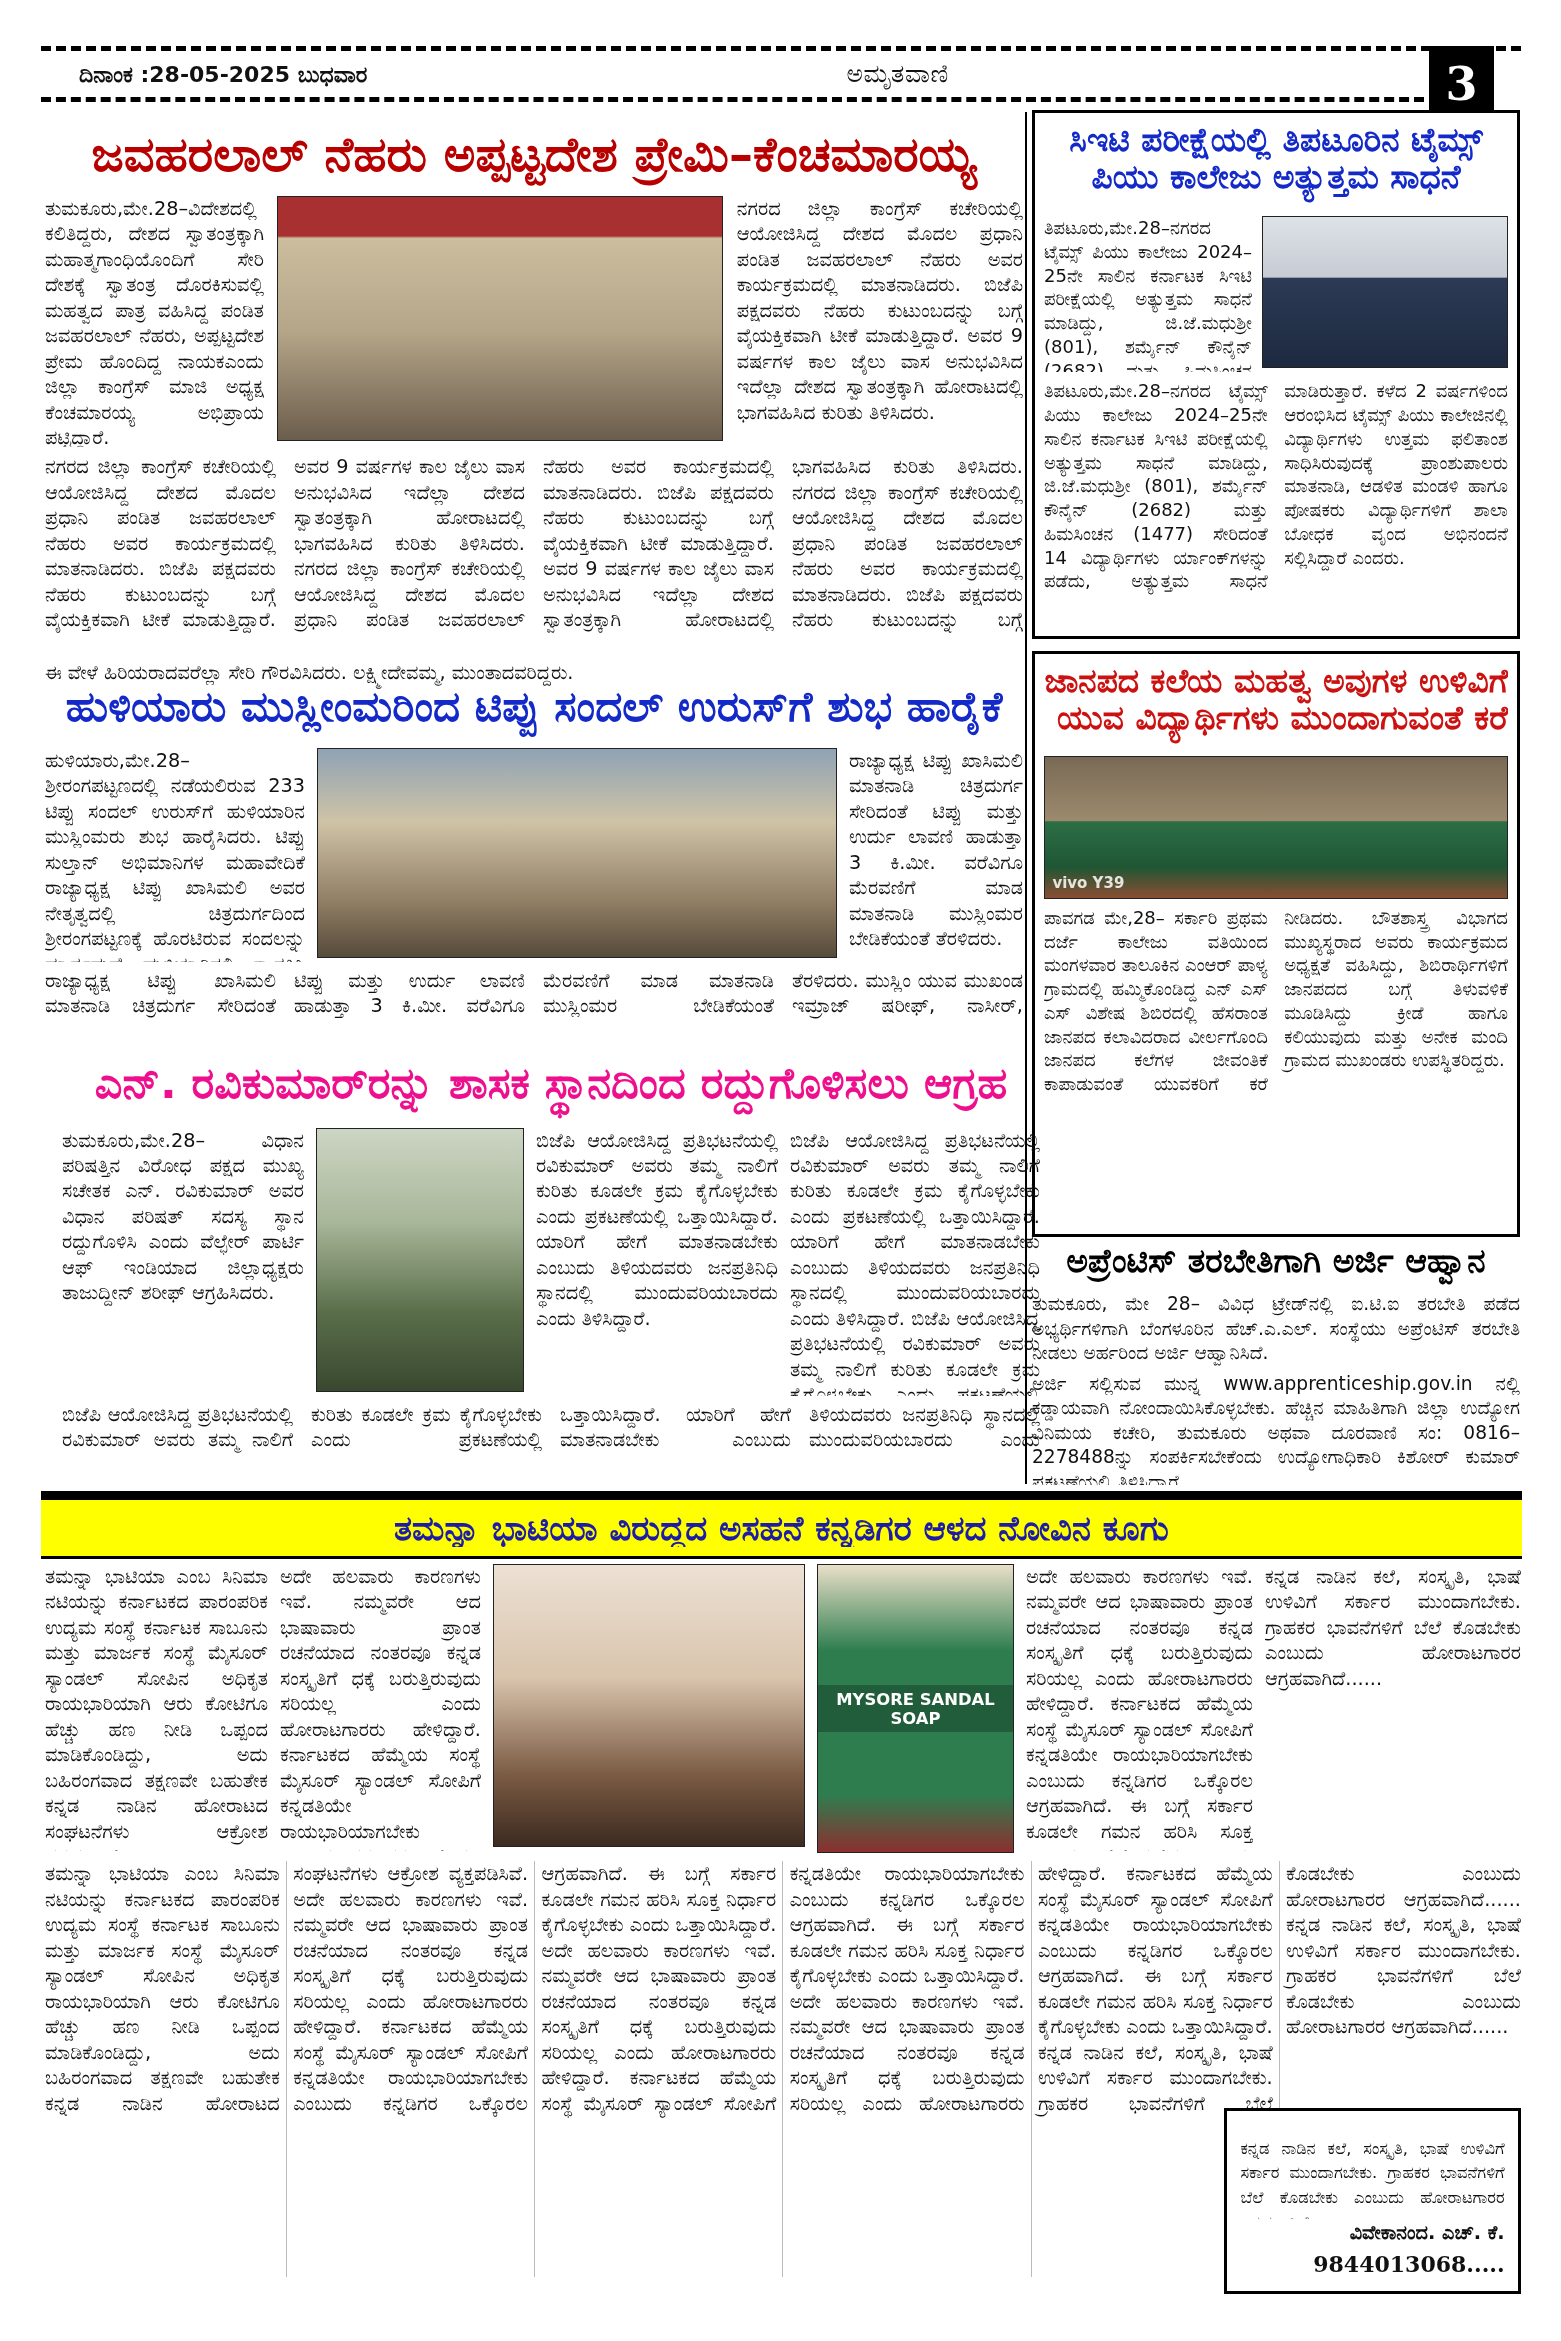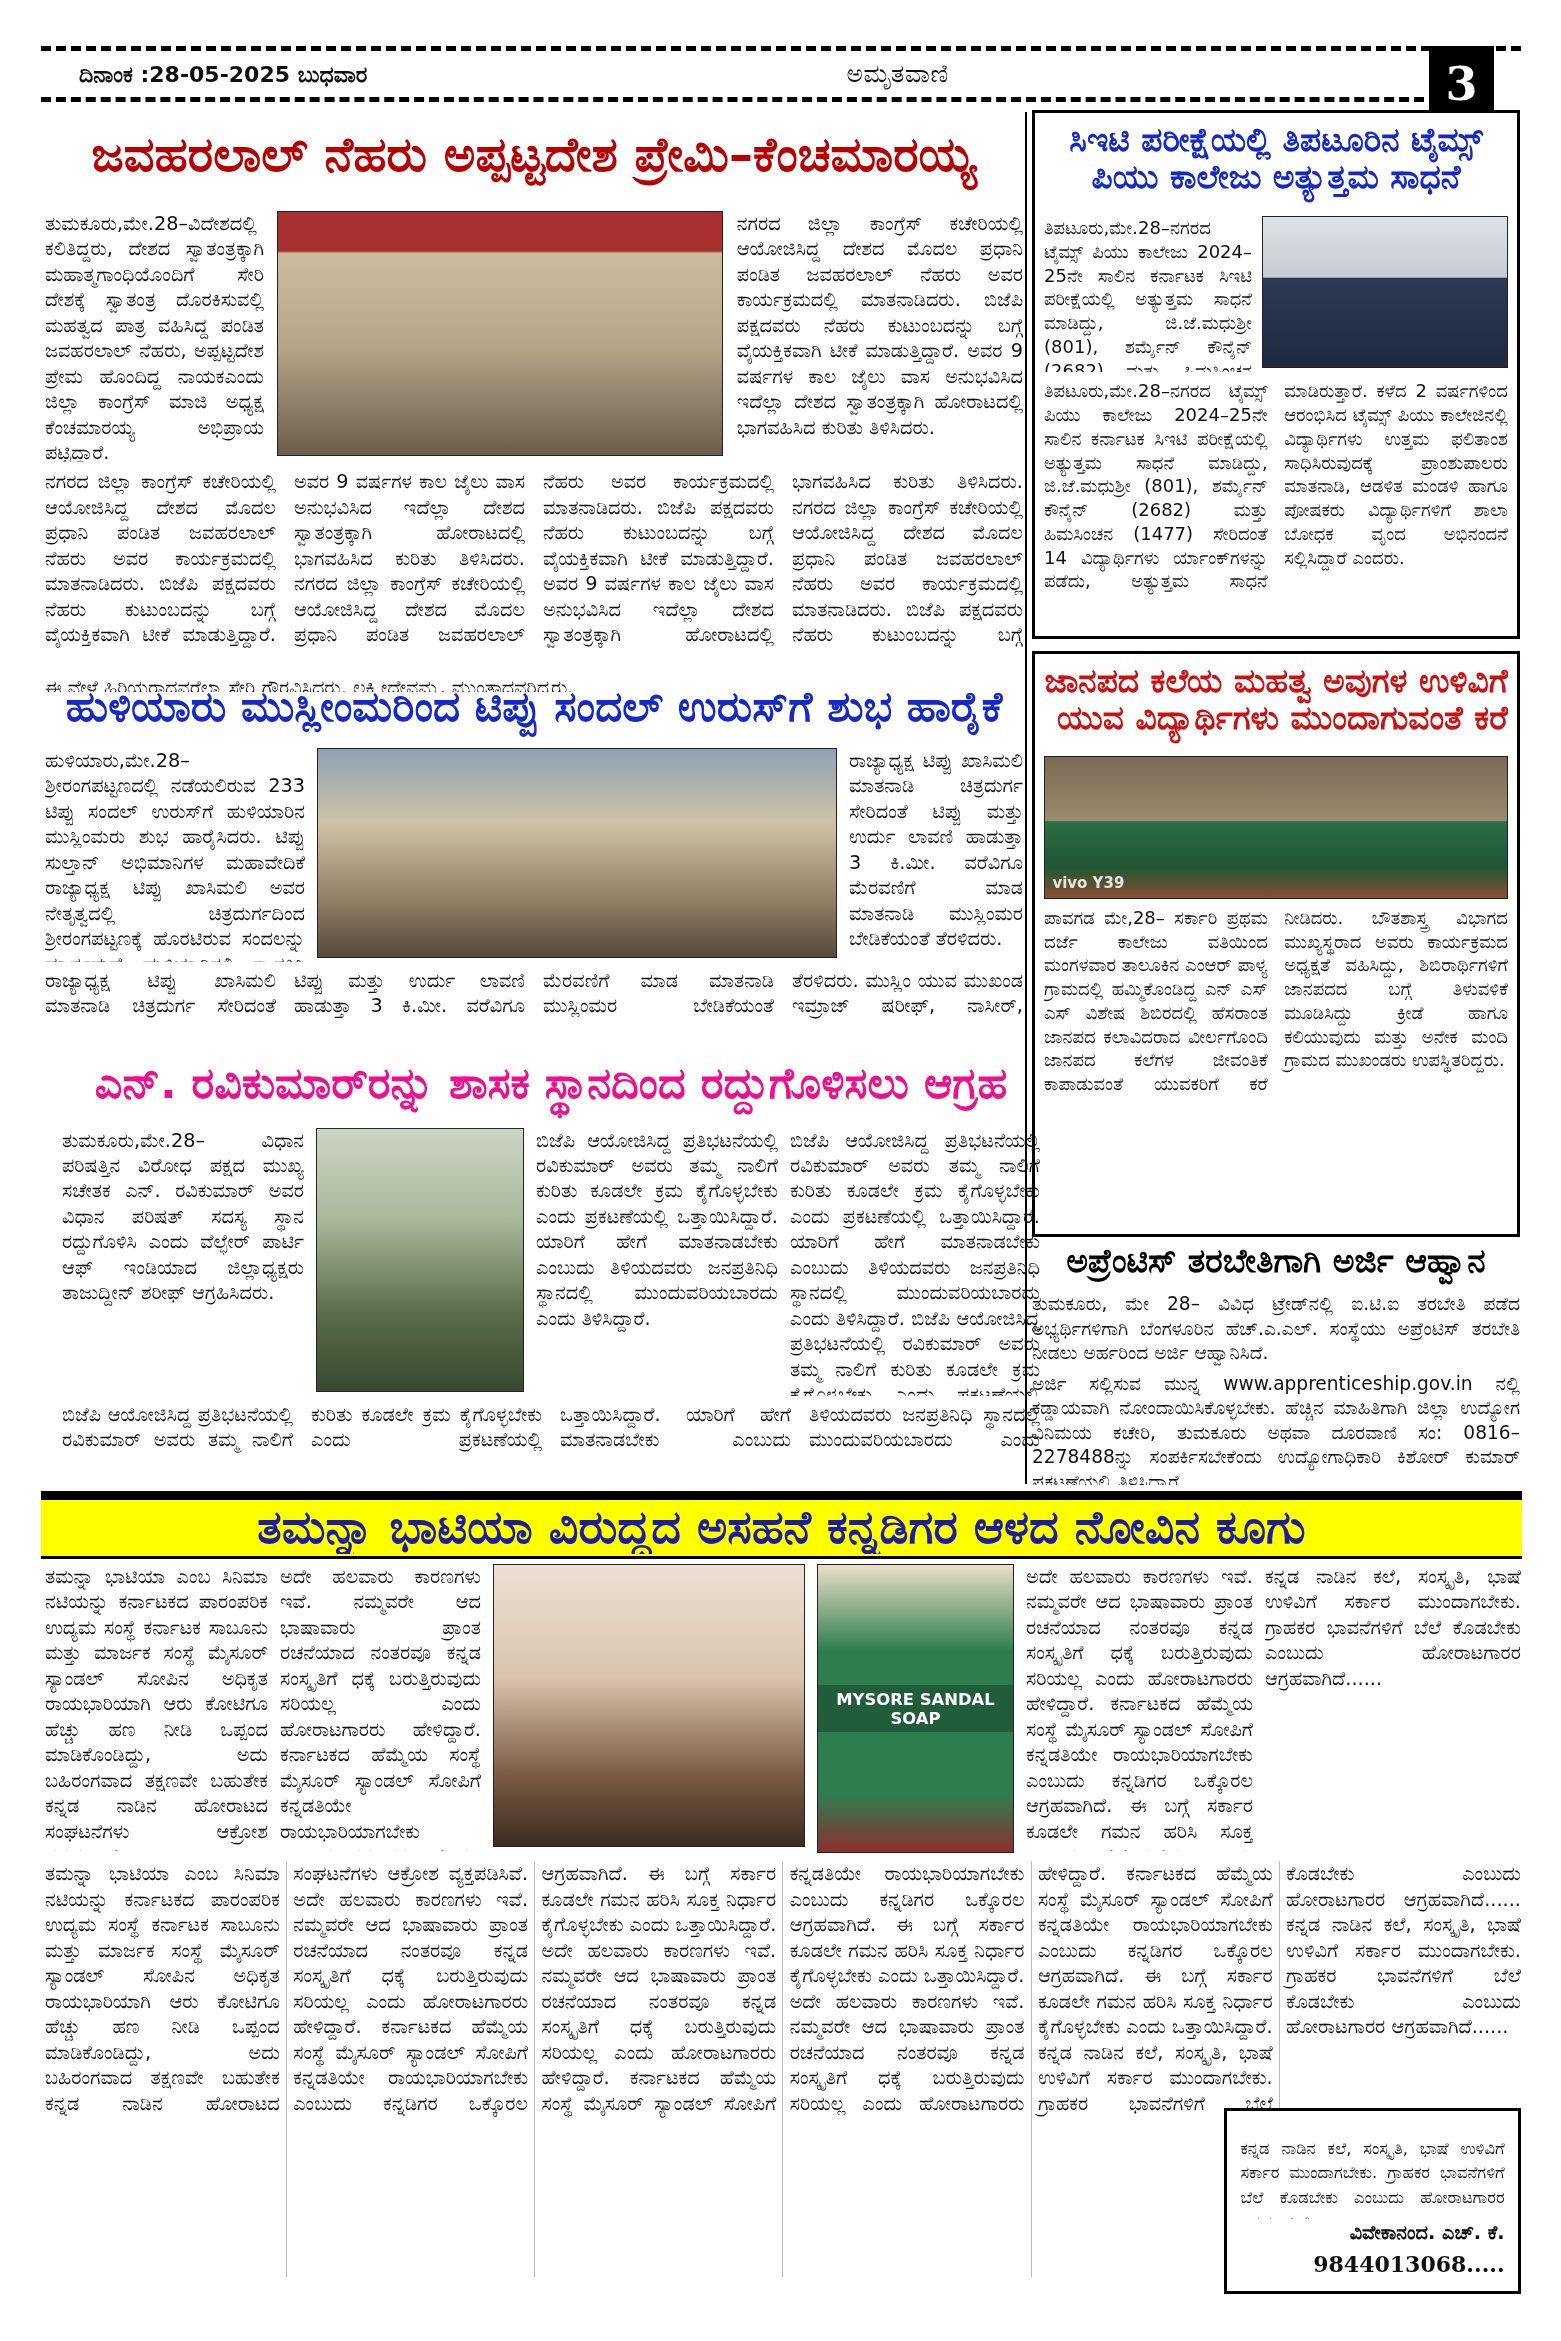--- a/index.html
+++ b/index.html
@@ -37,21 +37,21 @@
   .ph-tamanna{background:linear-gradient(180deg,#ece1d4 0%,#d9c4ad 40%,#7a5a43 75%,#3c2a20 100%);}
   .ph-soap{background:linear-gradient(180deg,#eadfc8 0%,#2e7d4f 30%,#2e7d4f 80%,#8c2f2f 100%);
            display:flex;align-items:center;justify-content:center;}
   .soap-label{color:#fff;font-size:16.4px;font-weight:bold;text-align:center;
               background:rgba(0,0,0,.25);padding:4.5px 7.4px;}
   .watermark{position:absolute;left:7.4px;bottom:6px;color:#fff;font-size:15px;
              font-weight:bold;opacity:.85;}
   
   .banner{background:#ffff00;border-top:9px solid #000;border-bottom:3.7px solid #000;
           display:flex;align-items:center;justify-content:center;box-sizing:border-box;}
-  .banner .headline{color:#1c1ca8;font-size:46px;}
+  .banner .headline{color:#1c1ca8;font-size:34px;}
   .byline-box{border:3.7px solid #000;background:#fff;box-sizing:border-box;
               padding:10.4px 13.4px;text-align:right;font-size:19.3px;line-height:1.5;}
   .byline-name{font-weight:bold;}
   .byline-phone{font-family:"DejaVu Serif",serif;font-weight:bold;font-size:22px;}
   .vrule{background:#000;}
 </style>
 </head>
 <body>
 
 <div class="abs hline-dash" style="left:41px;top:46px;width:1480px;"></div>
@@ -59,21 +59,21 @@
   <span class="hdr-date" style="margin-left:38px;">ದಿನಾಂಕ :28-05-2025 ಬುಧವಾರ</span>
   <span class="masthead" style="margin:0 auto;">ಅಮೃತವಾಣಿ</span>
 </div>
 <div class="abs pageno" style="left:1429px;top:46px;width:65px;height:76px;">
   <span>3</span>
 </div>
 <div class="abs hline-dash" style="left:41px;top:97px;width:1383px;"></div>
 
 <div class="abs" style="left:45px;top:128px;width:978px;height:564px;overflow:hidden;">
   <div class="headline hl-red" style="font-size:48px;height:68px;">ಜವಹರಲಾಲ್ ನೆಹರು ಅಪ್ಪಟ್ಟದೇಶ ಪ್ರೇಮಿ–ಕೆಂಚಮಾರಯ್ಯ</div>
-  <div class="row" style="margin-top:15px;height:251px;">
+  <div class="row" style="margin-top:0;height:251px;">
     <div class="bodytext" style="width:219px;height:251px;">ತುಮಕೂರು,ಮೇ.28–ವಿದೇಶದಲ್ಲಿ ಕಲಿತಿದ್ದರು, ದೇಶದ ಸ್ವಾತಂತ್ರಕ್ಕಾಗಿ ಮಹಾತ್ಮಗಾಂಧಿಯೊಂದಿಗೆ ಸೇರಿ ದೇಶಕ್ಕೆ ಸ್ವಾತಂತ್ರ ದೊರಕಿಸುವಲ್ಲಿ ಮಹತ್ವದ ಪಾತ್ರ ವಹಿಸಿದ್ದ ಪಂಡಿತ ಜವಹರಲಾಲ್ ನೆಹರು, ಅಪ್ಪಟ್ಟದೇಶ ಪ್ರೇಮ ಹೊಂದಿದ್ದ ನಾಯಕಎಂದು ಜಿಲ್ಲಾ ಕಾಂಗ್ರೆಸ್ ಮಾಜಿ ಅಧ್ಯಕ್ಷ ಕೆಂಚಮಾರಯ್ಯ ಅಭಿಪ್ರಾಯ ಪಟ್ಟಿದ್ದಾರೆ.</div>
     <div class="photo ph-nehru" style="width:446px;height:245px;margin:0 13.4px;"></div>
     <div class="bodytext" style="flex:1;height:251px;">ನಗರದ ಜಿಲ್ಲಾ ಕಾಂಗ್ರೆಸ್ ಕಚೇರಿಯಲ್ಲಿ ಆಯೋಜಿಸಿದ್ದ ದೇಶದ ಮೊದಲ ಪ್ರಧಾನಿ ಪಂಡಿತ ಜವಹರಲಾಲ್ ನೆಹರು ಅವರ ಕಾರ್ಯಕ್ರಮದಲ್ಲಿ ಮಾತನಾಡಿದರು. ಬಿಜೆಪಿ ಪಕ್ಷದವರು ನೆಹರು ಕುಟುಂಬದನ್ನು ಬಗ್ಗೆ ವೈಯಕ್ತಿಕವಾಗಿ ಟೀಕೆ ಮಾಡುತ್ತಿದ್ದಾರೆ. ಅವರ 9 ವರ್ಷಗಳ ಕಾಲ ಜೈಲು ವಾಸ ಅನುಭವಿಸಿದ ಇದೆಲ್ಲಾ ದೇಶದ ಸ್ವಾತಂತ್ರಕ್ಕಾಗಿ ಹೋರಾಟದಲ್ಲಿ ಭಾಗವಹಿಸಿದ ಕುರಿತು ತಿಳಿಸಿದರು.</div>
   </div>
   <div class="bodytext cols4" style="margin-top:7.4px;height:201px;">ನಗರದ ಜಿಲ್ಲಾ ಕಾಂಗ್ರೆಸ್ ಕಚೇರಿಯಲ್ಲಿ ಆಯೋಜಿಸಿದ್ದ ದೇಶದ ಮೊದಲ ಪ್ರಧಾನಿ ಪಂಡಿತ ಜವಹರಲಾಲ್ ನೆಹರು ಅವರ ಕಾರ್ಯಕ್ರಮದಲ್ಲಿ ಮಾತನಾಡಿದರು. ಬಿಜೆಪಿ ಪಕ್ಷದವರು ನೆಹರು ಕುಟುಂಬದನ್ನು ಬಗ್ಗೆ ವೈಯಕ್ತಿಕವಾಗಿ ಟೀಕೆ ಮಾಡುತ್ತಿದ್ದಾರೆ. ಅವರ 9 ವರ್ಷಗಳ ಕಾಲ ಜೈಲು ವಾಸ ಅನುಭವಿಸಿದ ಇದೆಲ್ಲಾ ದೇಶದ ಸ್ವಾತಂತ್ರಕ್ಕಾಗಿ ಹೋರಾಟದಲ್ಲಿ ಭಾಗವಹಿಸಿದ ಕುರಿತು ತಿಳಿಸಿದರು. ನಗರದ ಜಿಲ್ಲಾ ಕಾಂಗ್ರೆಸ್ ಕಚೇರಿಯಲ್ಲಿ ಆಯೋಜಿಸಿದ್ದ ದೇಶದ ಮೊದಲ ಪ್ರಧಾನಿ ಪಂಡಿತ ಜವಹರಲಾಲ್ ನೆಹರು ಅವರ ಕಾರ್ಯಕ್ರಮದಲ್ಲಿ ಮಾತನಾಡಿದರು. ಬಿಜೆಪಿ ಪಕ್ಷದವರು ನೆಹರು ಕುಟುಂಬದನ್ನು ಬಗ್ಗೆ ವೈಯಕ್ತಿಕವಾಗಿ ಟೀಕೆ ಮಾಡುತ್ತಿದ್ದಾರೆ. ಅವರ 9 ವರ್ಷಗಳ ಕಾಲ ಜೈಲು ವಾಸ ಅನುಭವಿಸಿದ ಇದೆಲ್ಲಾ ದೇಶದ ಸ್ವಾತಂತ್ರಕ್ಕಾಗಿ ಹೋರಾಟದಲ್ಲಿ ಭಾಗವಹಿಸಿದ ಕುರಿತು ತಿಳಿಸಿದರು. ನಗರದ ಜಿಲ್ಲಾ ಕಾಂಗ್ರೆಸ್ ಕಚೇರಿಯಲ್ಲಿ ಆಯೋಜಿಸಿದ್ದ ದೇಶದ ಮೊದಲ ಪ್ರಧಾನಿ ಪಂಡಿತ ಜವಹರಲಾಲ್ ನೆಹರು ಅವರ ಕಾರ್ಯಕ್ರಮದಲ್ಲಿ ಮಾತನಾಡಿದರು. ಬಿಜೆಪಿ ಪಕ್ಷದವರು ನೆಹರು ಕುಟುಂಬದನ್ನು ಬಗ್ಗೆ ವೈಯಕ್ತಿಕವಾಗಿ ಟೀಕೆ ಮಾಡುತ್ತಿದ್ದಾರೆ. ಅವರ 9 ವರ್ಷಗಳ ಕಾಲ ಜೈಲು ವಾಸ ಅನುಭವಿಸಿದ ಇದೆಲ್ಲಾ ದೇಶದ ಸ್ವಾತಂತ್ರಕ್ಕಾಗಿ ಹೋರಾಟದಲ್ಲಿ ಭಾಗವಹಿಸಿದ ಕುರಿತು ತಿಳಿಸಿದರು.</div>
   <div class="bodytext" style="margin-top:4.5px;height:30px;">ಈ ವೇಳೆ ಹಿರಿಯರಾದವರೆಲ್ಲಾ ಸೇರಿ ಗೌರವಿಸಿದರು. ಲಕ್ಷ್ಮೀದೇವಮ್ಮ, ಮುಂತಾದವರಿದ್ದರು.</div>
 </div>
 
 <div class="abs boxed" style="left:1032px;top:110px;width:488px;height:529px;padding:9px;overflow:hidden;">
   <div class="headline hl-blue" style="font-size:33px;height:88px;">ಸಿಇಟಿ ಪರೀಕ್ಷೆಯಲ್ಲಿ ತಿಪಟೂರಿನ  ಟೈಮ್ಸ್ ಪಿಯು ಕಾಲೇಜು ಅತ್ಯುತ್ತಮ ಸಾಧನೆ</div>

